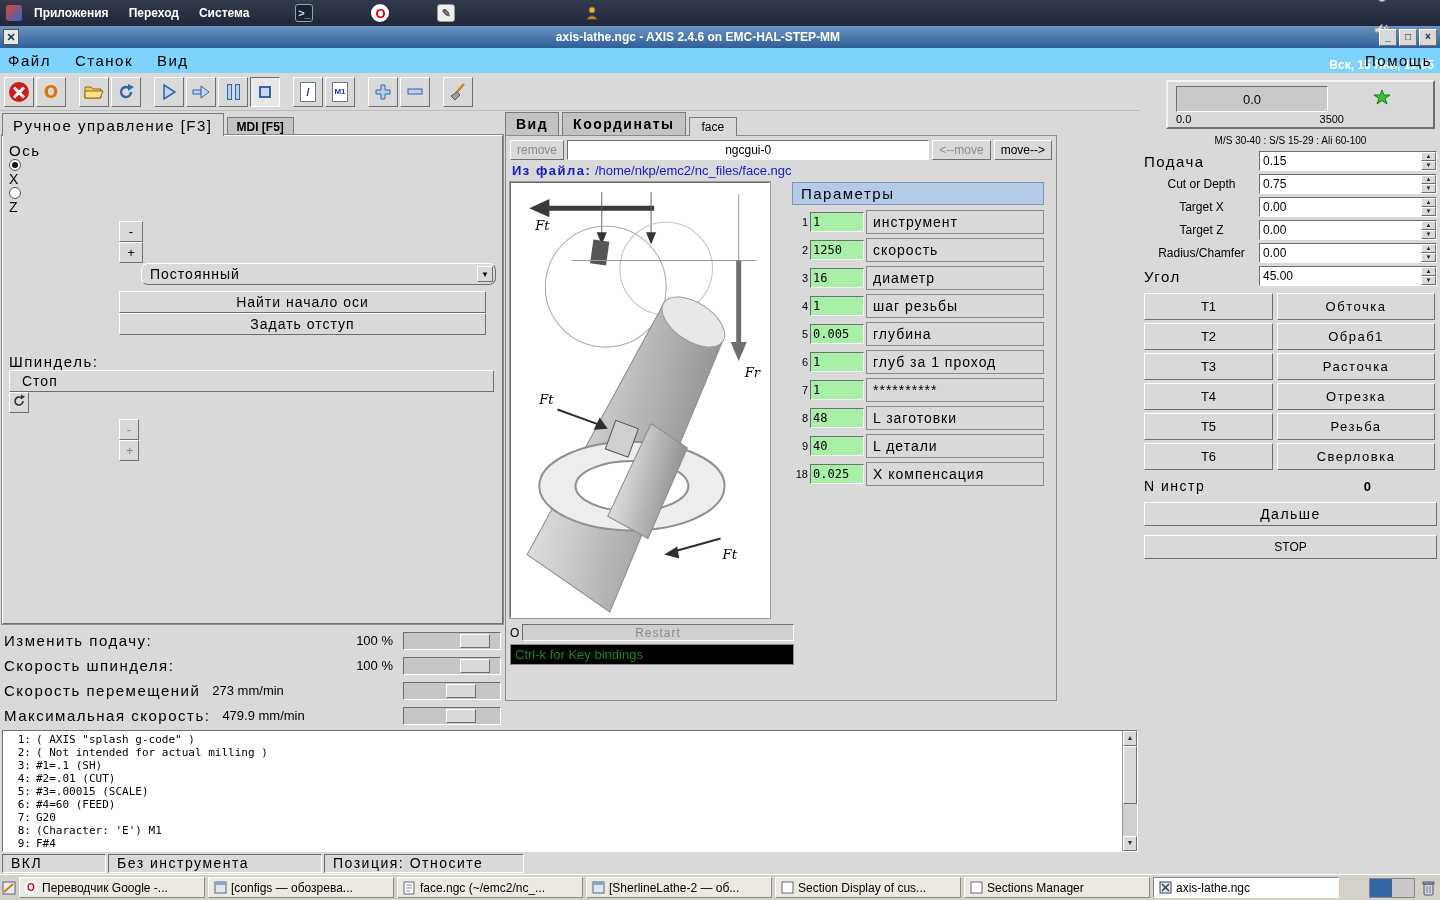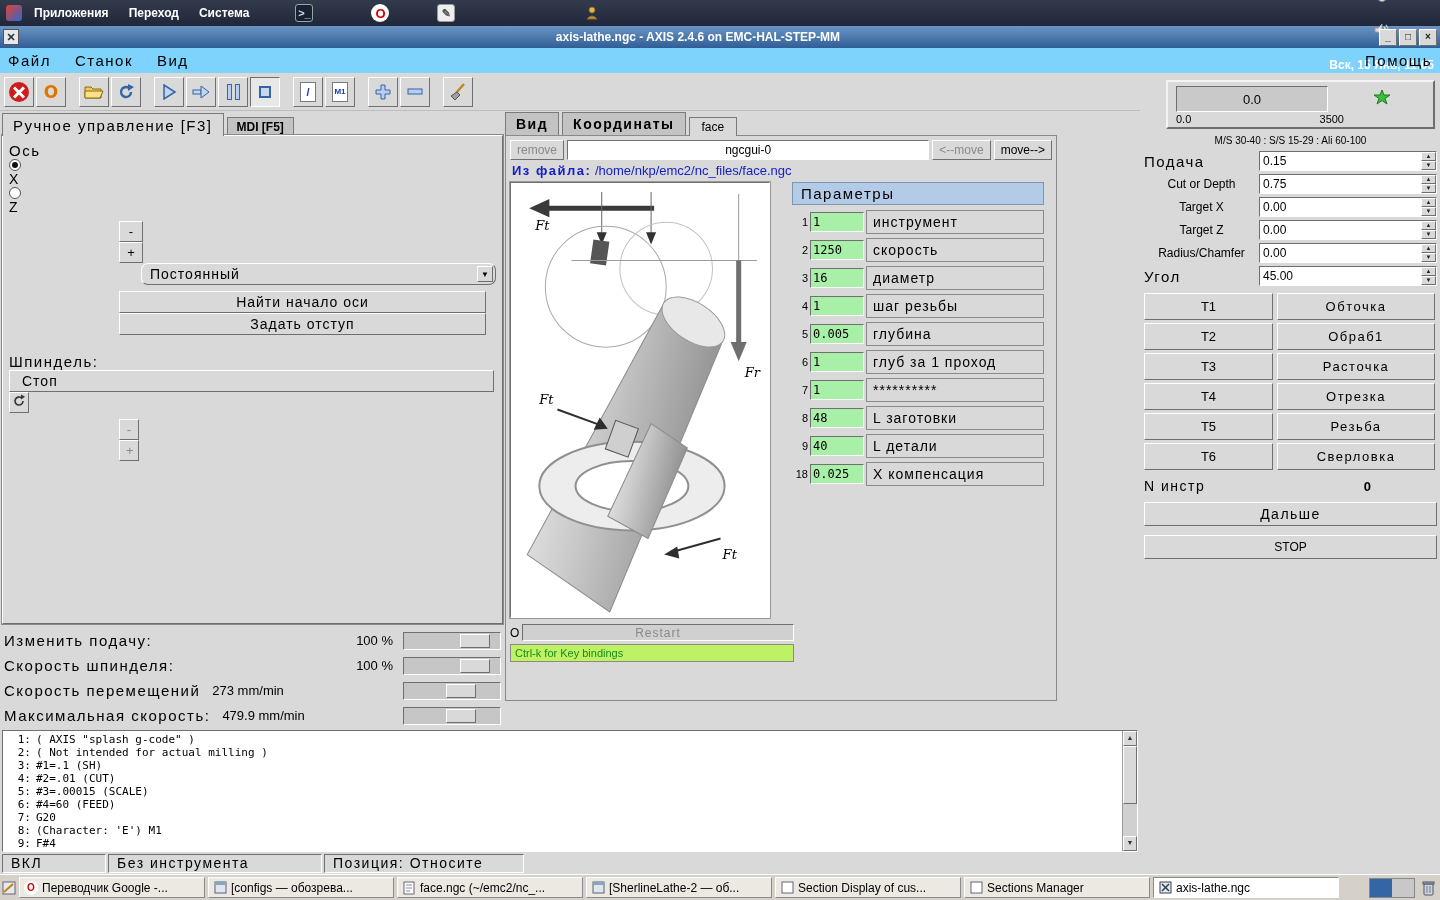--- a/index.html
+++ b/index.html
@@ -100,21 +100,21 @@
   .prow { display:flex; align-items:center; height:28px; }
   .pnum { width:16px; text-align:right; font-size:11px; margin-right:2px; }
   .pval { width:54px; height:20px; background:#a8efa8; border:1px solid; border-color:#6f6f6f #fff #fff #6f6f6f;
     font-family:"DejaVu Sans Mono",monospace; font-size:12px; padding:0 2px; outline:none; }
   .plab { flex:1; height:24px; border:1px solid #8a8a8a; display:flex; align-items:center; padding:0 6px; font-size:14px; margin-left:2px; background:#d9d9d9; }
   .ngc-buttons { display:flex; gap:6px; margin-top:4px; }
   .ngc-buttons .big { height:26px; font-size:14px; background:#d9d9d9; border:1px solid; border-color:#fff #6f6f6f #6f6f6f #fff; }
   .restart-row { display:flex; align-items:center; margin-top:6px; width:284px; }
   .restart-bar { flex:1; height:17px; background:#d0d0d0; border:1px solid; border-color:#6f6f6f #fff #fff #6f6f6f;
     display:flex; align-items:center; justify-content:center; color:#8a8a8a; font-size:12px; }
-  .keybind { width:284px; border:1px solid #8a8a8a; font-size:11px; color:#1a8a1a; padding:2px 4px; margin-top:3px; background:#bef264; }
+  .keybind { width:284px; border:1px solid #8a8a8a; font-size:13px; color:#1a8a1a; padding:2px 4px; margin-top:3px; background:#000000; }
 
   
   .readout-frame { margin:3px 2px 6px 22px; border:2px solid; border-color:#f4f4f4 #6f6f6f #6f6f6f #f4f4f4; padding:4px 8px 2px; }
   .readout-box { width:152px; height:26px; background:#c9c9c9; border:1px solid; border-color:#6f6f6f #fff #fff #6f6f6f;
     display:flex; align-items:center; justify-content:center; font-size:13px; }
   .readout-scale { width:168px; display:flex; justify-content:space-between; font-size:11px; margin-top:1px; }
   .rrow { display:flex; align-items:center; height:22px; margin-bottom:1px; }
   .rlabel-big { font-size:15px; }
   .rlabel-sm { font-size:12px; }
   .rlabel-cell { width:130px; }

